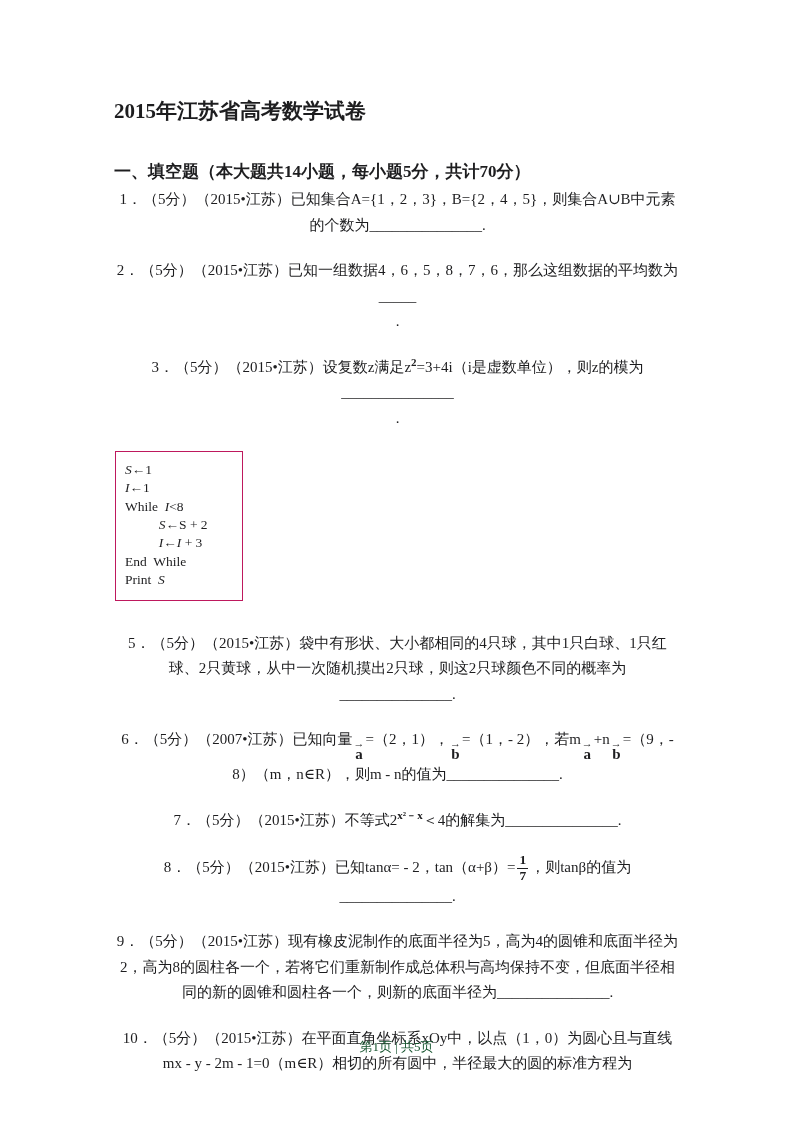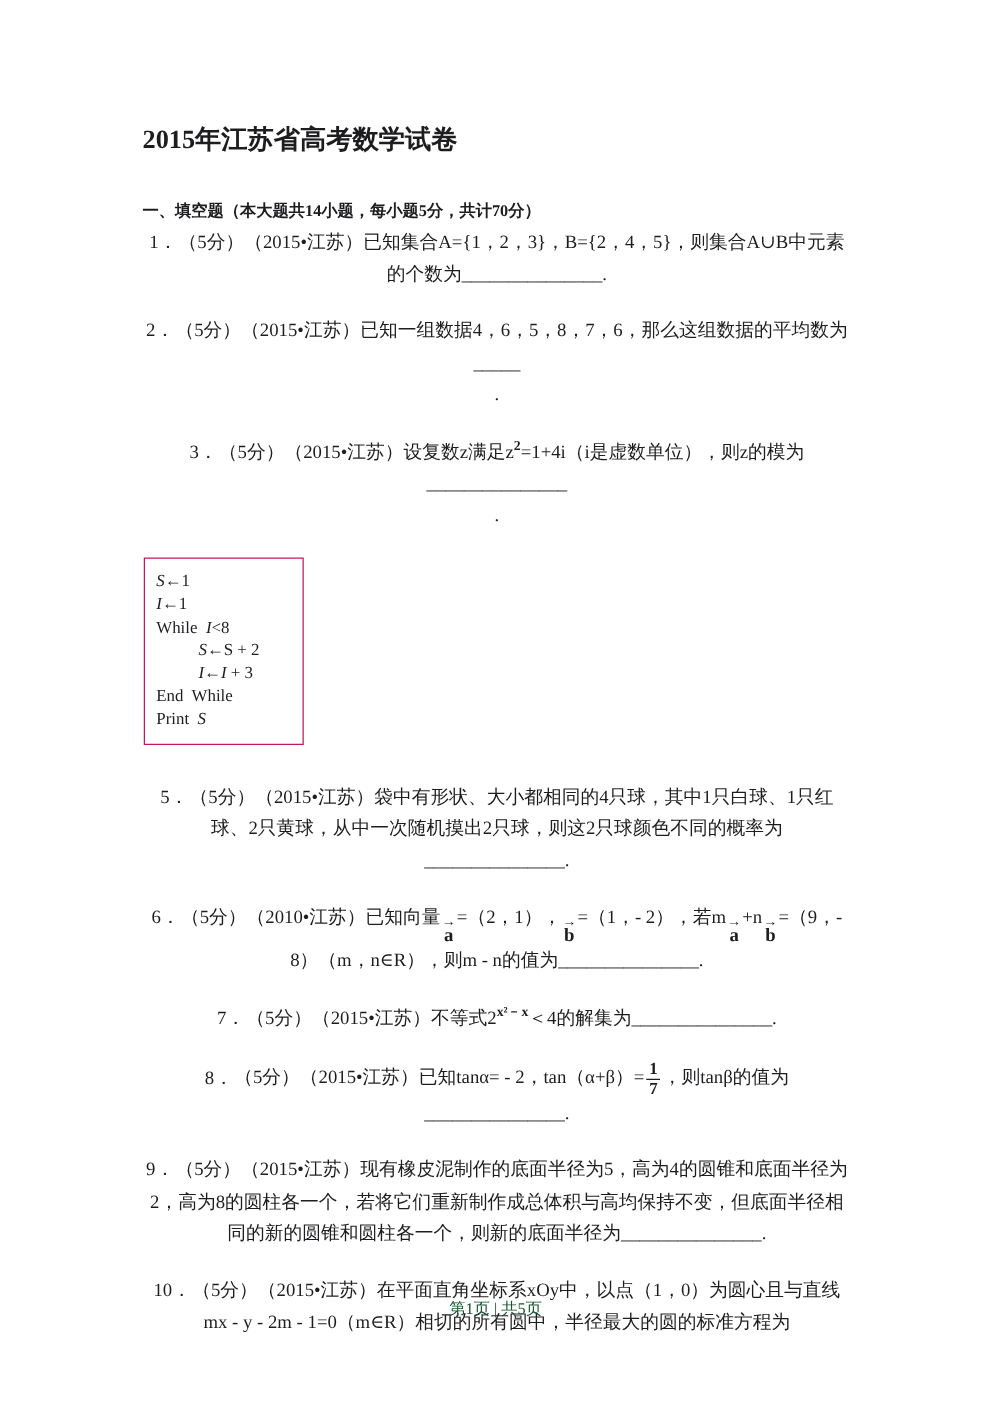--- a/index.html
+++ b/index.html
@@ -11,21 +11,21 @@
     position:relative;
     overflow:hidden;
   }
   .page { padding:97px 112px 0 114px; }
   .title {
     font-size:21px;
     font-weight:bold;
     margin-bottom:35px;
   }
   .section {
-    font-size:13px;
+    font-size:17px;
     font-weight:bold;
     margin-bottom:4px;
   }
   .question {
     font-size:15px;
     line-height:1.7;
     margin-bottom:20px;
     text-align:center;
   }
   .qnum { margin-right:1px; }
@@ -80,24 +80,24 @@
 </style>
 </head>
 <body>
 
 <div class="page">
   <h1 class="title">2015年江苏省高考数学试卷</h1>
   <h2 class="section">一、填空题（本大题共14小题，每小题5分，共计70分）</h2>
   <div id="questions">
       <div class="question"><span class="qnum">1．</span><span>（5分）（2015•江苏）已知集合A={1，2，3}，B={2，4，5}，则集合A∪B中元素的个数为</span><span class="blank">_______________</span><span>.</span></div>
       <div class="question"><span class="qnum">2．</span><span>（5分）（2015•江苏）已知一组数据4，6，5，8，7，6，那么这组数据的平均数为</span><span class="blank">_____</span><br><span>.</span></div>
-      <div class="question"><span class="qnum">3．</span><span>（5分）（2015•江苏）设复数z满足z</span><sup class="sp">2</sup><span>=1+4i（i是虚数单位），则z的模为</span><span class="blank">_______________</span><br><span>.</span></div>
+      <div class="question"><span class="qnum">3．</span><span>（5分）（2015•江苏）设复数z满足z</span><sup class="sp">2</sup><span>=3+4i（i是虚数单位），则z的模为</span><span class="blank">_______________</span><br><span>.</span></div>
       <div class="codebox"><div class="codeline"><em>S</em><span>←1</span></div><div class="codeline"><em>I</em><span>←1</span></div><div class="codeline"><span>While  </span><em>I</em><span>&lt;8</span></div><div class="codeline"><span>          </span><em>S</em><span>←S + 2</span></div><div class="codeline"><span>          </span><em>I</em><span>←</span><em>I</em><span> + 3</span></div><div class="codeline"><span>End  While</span></div><div class="codeline"><span>Print  </span><em>S</em></div></div>
       <div class="question"><span class="qnum">5．</span><span>（5分）（2015•江苏）袋中有形状、大小都相同的4只球，其中1只白球、1只红球、2只黄球，从中一次随机摸出2只球，则这2只球颜色不同的概率为</span><span class="blank">_______________</span><span>.</span></div>
-      <div class="question"><span class="qnum">6．</span><span>（5分）（2010•江苏）已知向量</span><span class="vec">
+      <div class="question"><span class="qnum">6．</span><span>（5分）（2007•江苏）已知向量</span><span class="vec">
           <span class="vec-arrow">→</span>
           <span class="vec-letter">a</span>
         </span><span>=（2，1），</span><span class="vec">
           <span class="vec-arrow">→</span>
           <span class="vec-letter">b</span>
         </span><span>=（1，- 2），若m</span><span class="vec">
           <span class="vec-arrow">→</span>
           <span class="vec-letter">a</span>
         </span><span>+n</span><span class="vec">
           <span class="vec-arrow">→</span>

